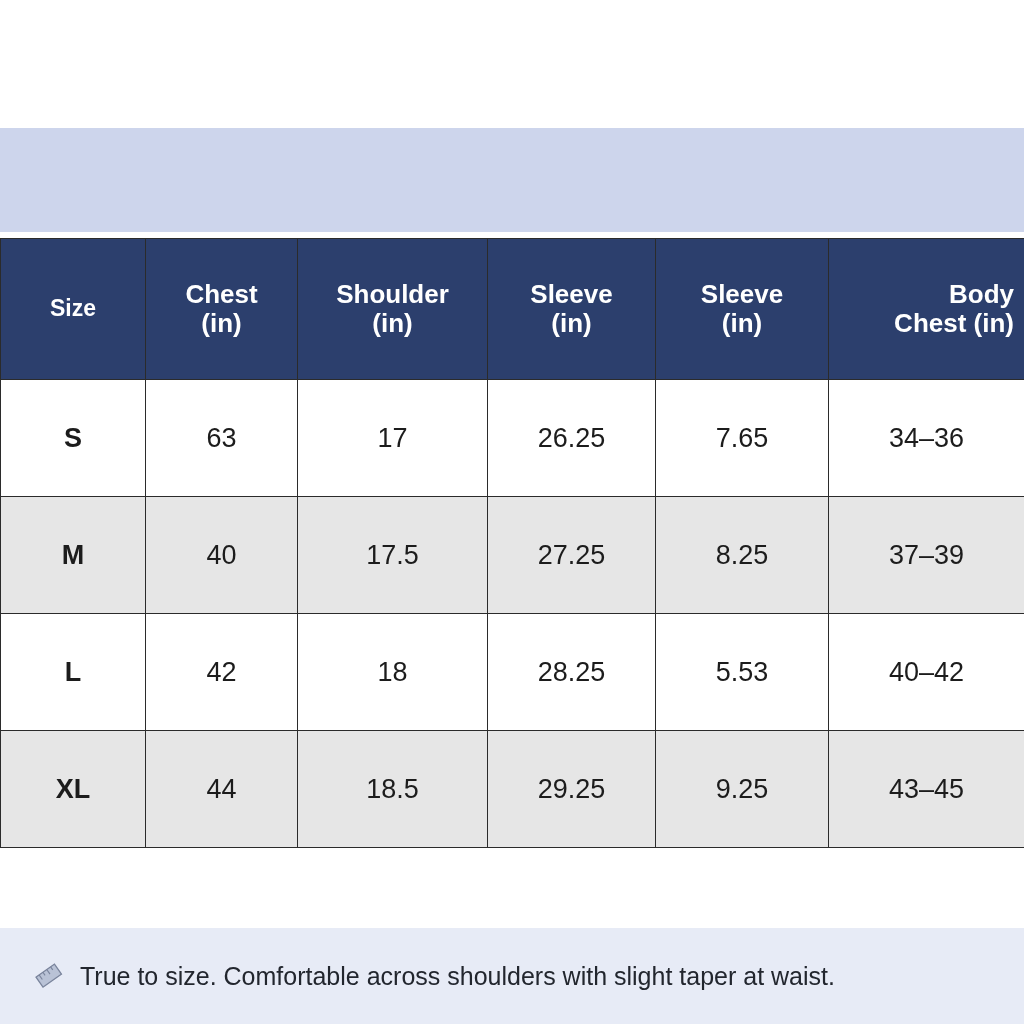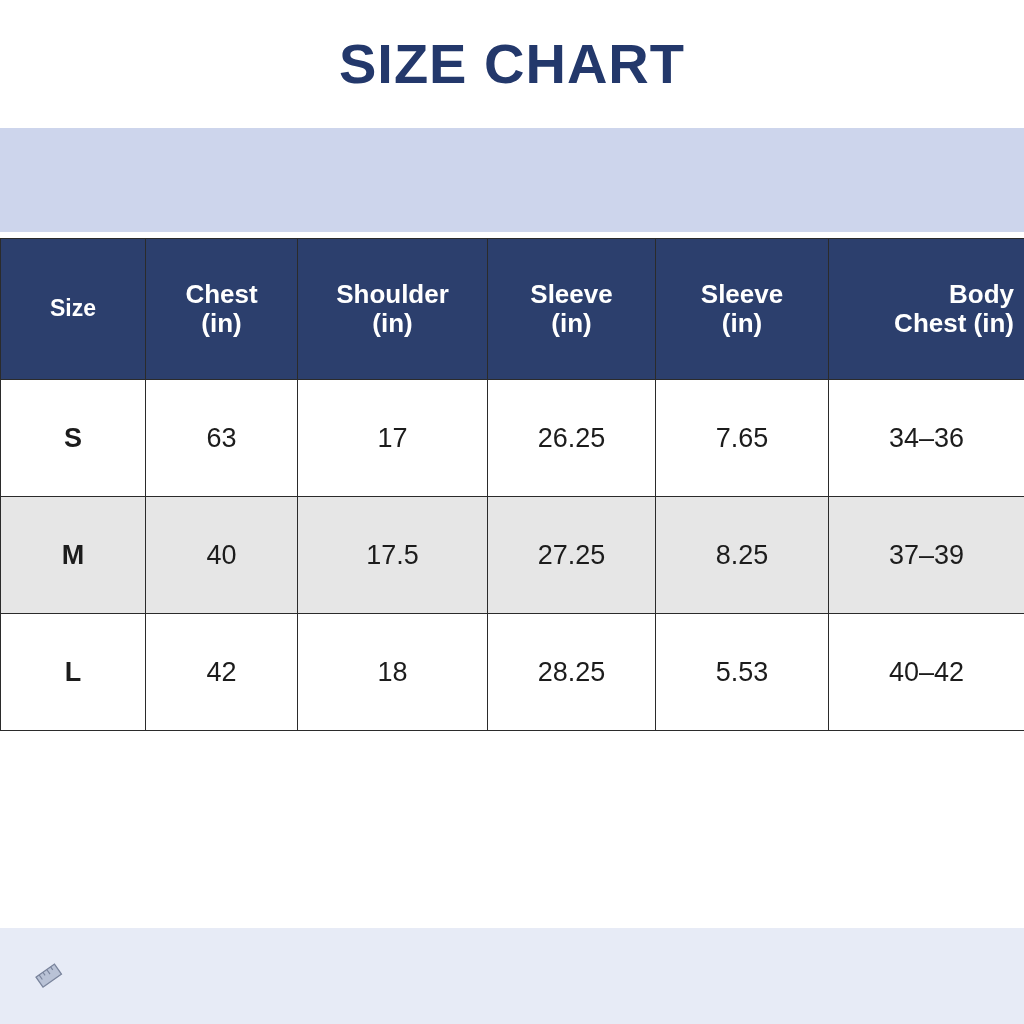--- a/index.html
+++ b/index.html
@@ -141,23 +141,20 @@
     font-size: 25px;
     color: #22262e;
     line-height: 1.2;
   }
 </style>
 </head>
 <body>
 
 <div class="page">
 
-  <div class="title-band">
-    <h1 class="title">SIZE CHART</h1>
-  </div>
 
   <div class="accent-band"></div>
 
   <div class="table-wrap">
     <table class="size-table">
       <colgroup>
         <col class="c0">
           <col class="c1">
           <col class="c2">
           <col class="c3">
@@ -209,27 +206,36 @@
           <td>37–39</td>
         </tr>
         <tr>
           <td class="size-cell">L</td>
           <td>42</td>
           <td>18</td>
           <td>28.25</td>
           <td>5.53</td>
           <td>40–42</td>
         </tr>
+        <tr class="alt">
+          <td class="size-cell">XL</td>
+          <td>44</td>
+          <td>18.5</td>
+          <td>29.25</td>
+          <td>9.25</td>
+          <td>43–45</td>
+        </tr>
       </tbody>
     </table>
   </div>
 
   <div class="footer-band">
     <svg class="tape-icon" viewBox="0 0 32 32">
       <rect x="4" y="9" width="24" height="13" fill="#b9c2d6" stroke="#7a849c" stroke-width="1.4"></rect>
       <line x1="8" y1="9" x2="8" y2="15" stroke="#7a849c" stroke-width="1.2"></line>
       <line x1="13" y1="9" x2="13" y2="13" stroke="#7a849c" stroke-width="1.2"></line>
       <line x1="18" y1="9" x2="18" y2="15" stroke="#7a849c" stroke-width="1.2"></line>
       <line x1="23" y1="9" x2="23" y2="13" stroke="#7a849c" stroke-width="1.2"></line>
     </svg>
+    <div class="note-text">True to size. Comfortable across shoulders with slight taper at waist.</div>
   </div>
 
 </div>
 
 </body></html>

